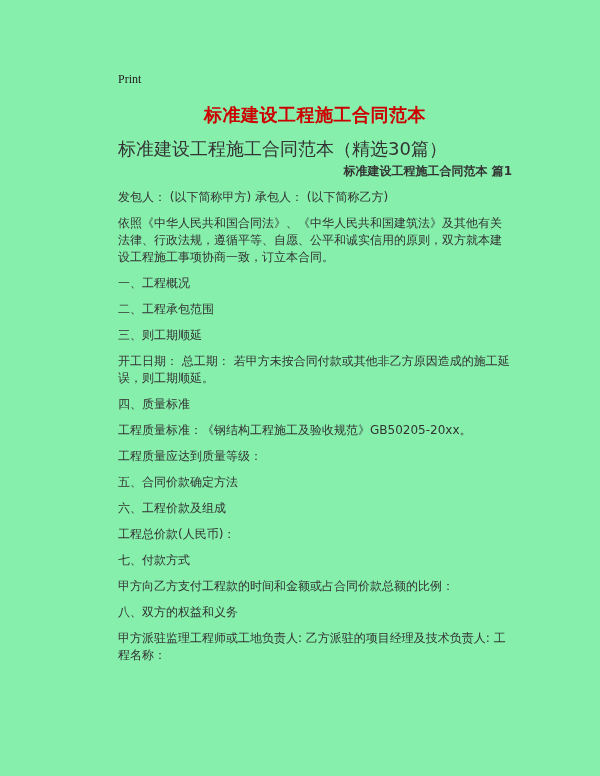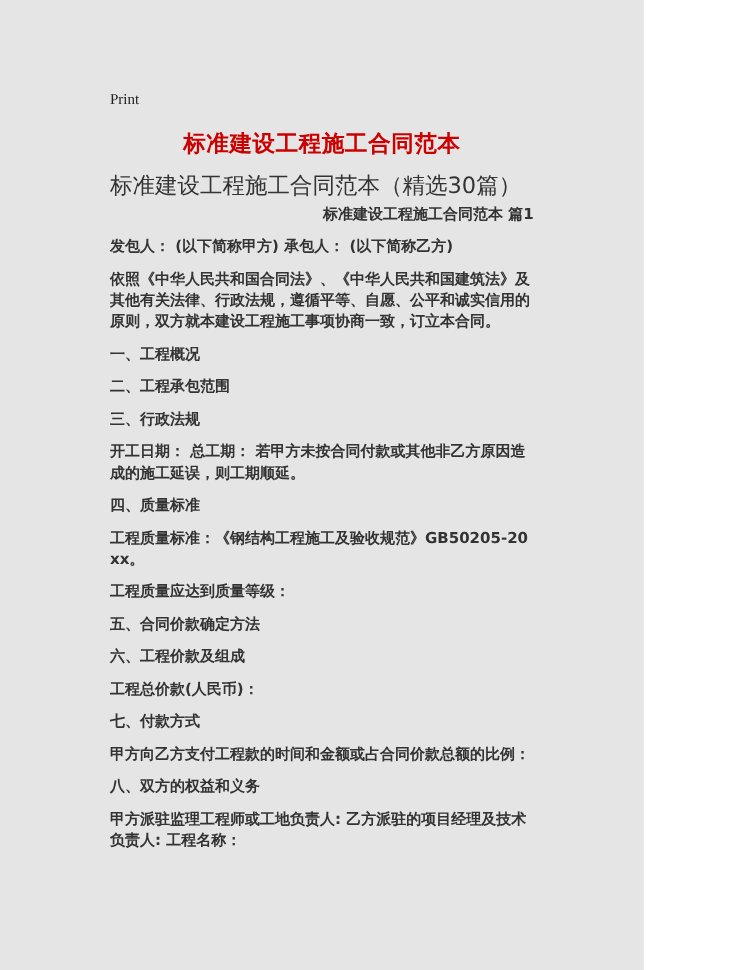--- a/index.html
+++ b/index.html
@@ -1,24 +1,24 @@
 <!DOCTYPE html>
 <html><head>
 <meta charset="utf-8">
 <style>
   html, body { margin: 0; padding: 0; }
   body { background: #ffffff; }
   .page {
     position: relative;
-    width: 515px;
+    width: 600px;
     height: 776px;
     margin: 0;
-    background: #e5e5e5;
+    background: #86efac;
     box-sizing: border-box;
-    padding: 68px 88px 0 88px;
+    padding: 68px 88px 0 118px;
     overflow: hidden;
     font-family: "DejaVu Sans", sans-serif;
     color: #333333;
   }
   .print {
     font-family: "Liberation Serif", serif;
     font-size: 12px;
     line-height: 17px;
     color: #222222;
     cursor: pointer;
@@ -43,42 +43,42 @@
     font-size: 12px;
     line-height: 17px;
     font-weight: bold;
     margin: 6px 0 0 0;
     text-align: right;
   }
   .body p {
     font-size: 12px;
     line-height: 17px;
     margin: 9px 0 0 0;
-    font-weight: bold;
+    font-weight: normal;
     word-break: break-all;
   }
 </style>
 </head>
 <body>
 
 <div class="page">
   <div class="print">Print</div>
 
   <h1 class="title" style="color: rgb(204, 0, 0);">标准建设工程施工合同范本</h1>
 
   <p class="subtitle">标准建设工程施工合同范本（精选30篇）</p>
 
   <p class="section-heading">标准建设工程施工合同范本 篇1</p>
 
   <div class="body">
       <p>发包人： (以下简称甲方) 承包人： (以下简称乙方)</p>
       <p>依照《中华人民共和国合同法》、《中华人民共和国建筑法》及其他有关法律、行政法规，遵循平等、自愿、公平和诚实信用的原则，双方就本建设工程施工事项协商一致，订立本合同。</p>
       <p>一、工程概况</p>
       <p>二、工程承包范围</p>
-      <p>三、行政法规</p>
+      <p>三、则工期顺延</p>
       <p>开工日期： 总工期： 若甲方未按合同付款或其他非乙方原因造成的施工延误，则工期顺延。</p>
       <p>四、质量标准</p>
       <p>工程质量标准：《钢结构工程施工及验收规范》GB50205-20xx。</p>
       <p>工程质量应达到质量等级：</p>
       <p>五、合同价款确定方法</p>
       <p>六、工程价款及组成</p>
       <p>工程总价款(人民币)：</p>
       <p>七、付款方式</p>
       <p>甲方向乙方支付工程款的时间和金额或占合同价款总额的比例：</p>
       <p>八、双方的权益和义务</p>

